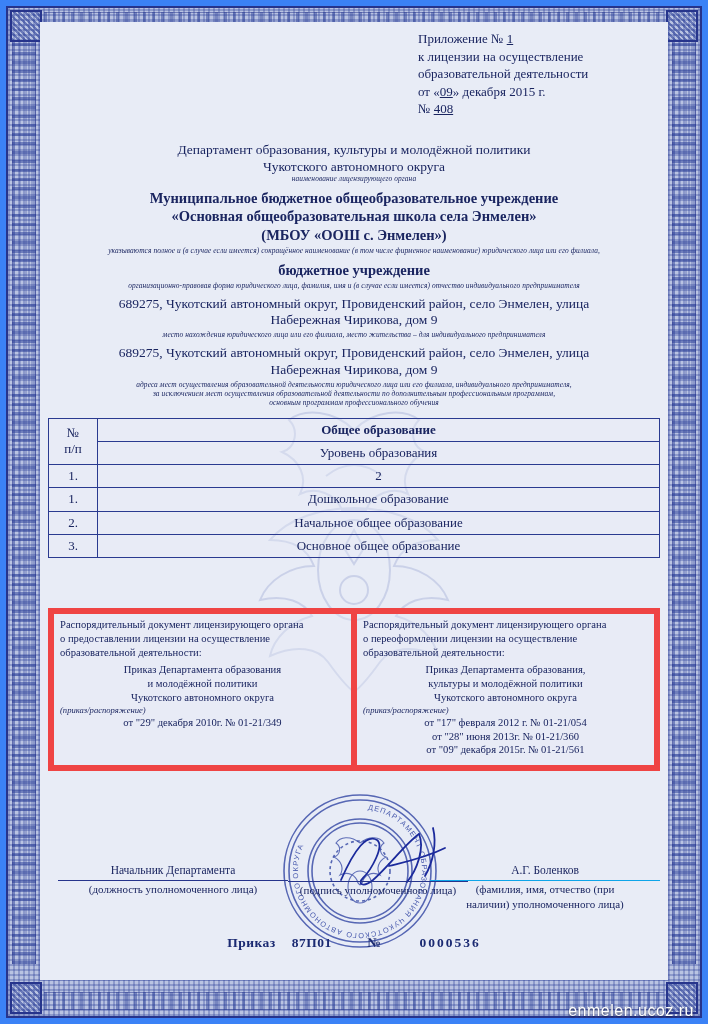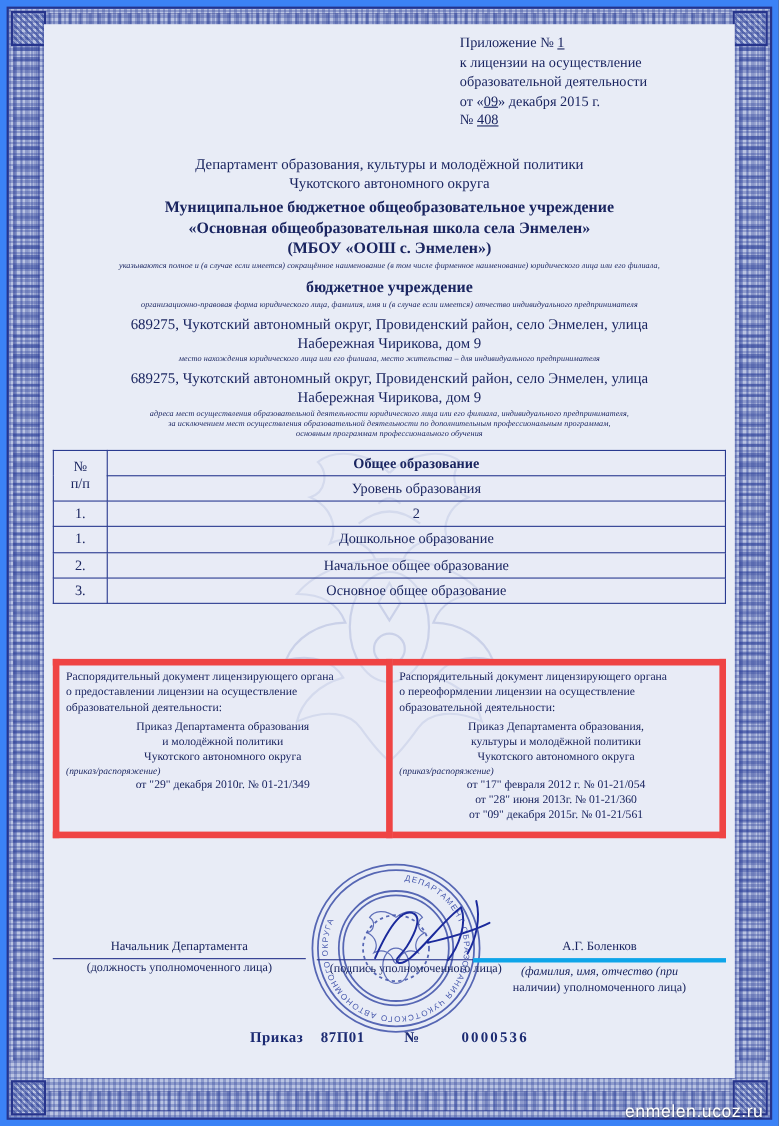--- a/index.html
+++ b/index.html
@@ -142,21 +142,21 @@
   .t2 .ctr { text-align: center; }
   .t2 .note { font-size: 8.6px; font-style: italic; }
 
   
   .sig {
     position: relative;
     margin-top: 92px;
     height: 70px;
     font-size: 11.5px;
   }
-  .sig .left { position: absolute; left: 0; top: 0; width: 230px; text-align: center; }
+  .sig .left { position: absolute; left: 10px; top: 0; width: 230px; text-align: center; }
   .sig .mid2 { position: absolute; left: 240px; top: 0; width: 180px; text-align: center; }
   .sig .right { position: absolute; right: 0; top: 0; width: 230px; text-align: center; }
   .sig .cap { font-size: 11px; line-height: 1.25; margin-top: 2px; }
 
   .stamp {
     position: absolute;
     left: 232px;
     top: -72px;
     width: 160px;
     height: 160px;
@@ -233,20 +233,21 @@
       <div><span>Приложение № </span><span class="u">1</span></div>
       <div>к лицензии на осуществление</div>
       <div>образовательной деятельности</div>
       <div><span>от «</span><span class="u">09</span><span>» декабря 2015 г.</span></div>
       <div><span>№ </span><span class="u">408</span></div>
     </div>
 
     <div style="height:24px"></div>
     <div class="center mid">Департамент образования, культуры и молодёжной политики</div>
     <div class="center mid">Чукотского автономного округа</div>
+    <div class="tiny">наименование лицензирующего органа</div>
 
     <div class="center big row-sp">Муниципальное бюджетное общеобразовательное учреждение</div>
     <div class="center big">«Основная общеобразовательная школа села Энмелен»</div>
     <div class="center big">(МБОУ «ООШ с. Энмелен»)</div>
     <div class="tiny" style="margin-top:3px">указываются полное и (в случае если имеется) сокращённое  наименование (в том числе фирменное наименование) юридического лица или его филиала,</div>
 
     <div class="center big row-sp">бюджетное учреждение</div>
     <div class="tiny" style="margin-top:3px">организационно-правовая форма юридического лица, фамилия, имя и (в случае если имеется)  отчество индивидуального предпринимателя</div>
 
     <div class="center mid row-sp">689275, Чукотский автономный округ, Провиденский район, село Энмелен, улица</div>
@@ -356,21 +357,21 @@
         <div class="cap" style="border-top:1px solid #26348c; padding-top:2px;">(должность уполномоченного лица)</div>
       </div>
 
       <div class="mid2">
         <div style="height:16px"></div>
         <div class="cap" style="border-top:1px solid #26348c; padding-top:2px;">(подпись уполномоченного лица)</div>
       </div>
 
       <div class="right">
         <div>А.Г. Боленков</div>
-        <div class="cap" style="border-top:4px solid #0ea5e9; padding-top:2px;font-style:italic;">(фамилия, имя, отчество (при</div>
+        <div class="cap" style="border-top:1px solid #0ea5e9; padding-top:2px;">(фамилия, имя, отчество (при</div>
         <div class="cap">наличии) уполномоченного лица)</div>
       </div>
     </div>
 
   </div>
 
   <div class="serial">
     <span>Приказ</span>
     <span>87П01</span>
     <span style="margin-left:26px">№</span>

